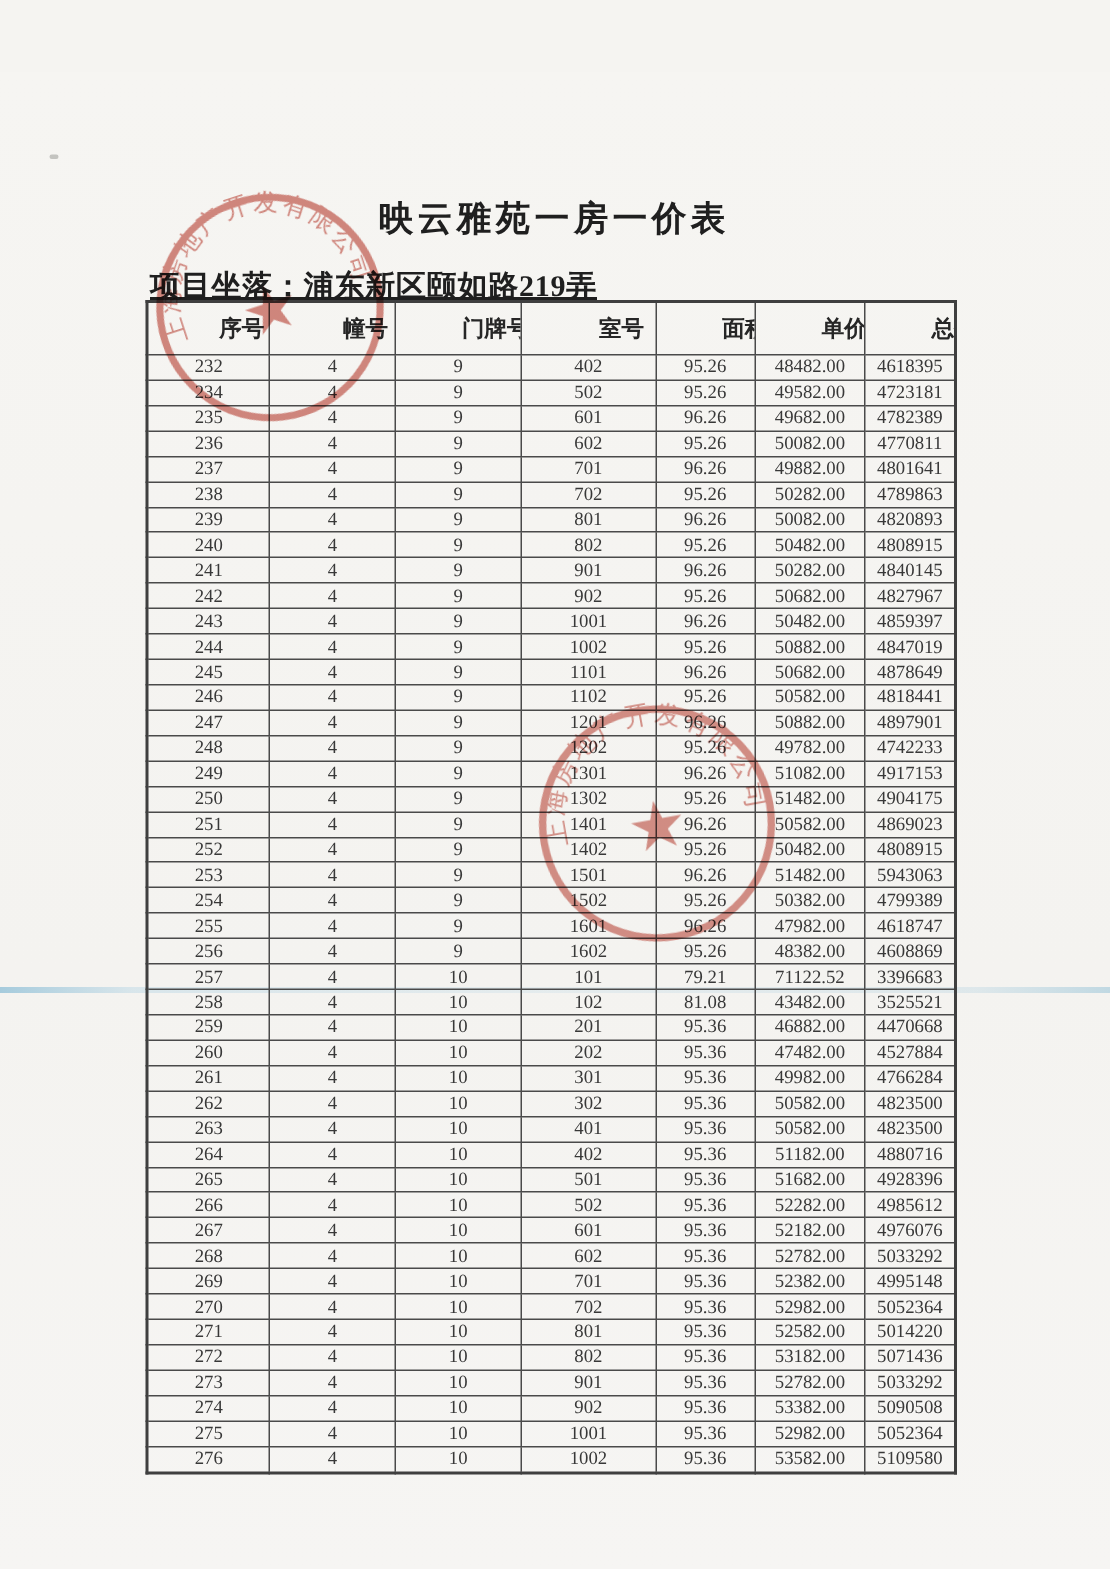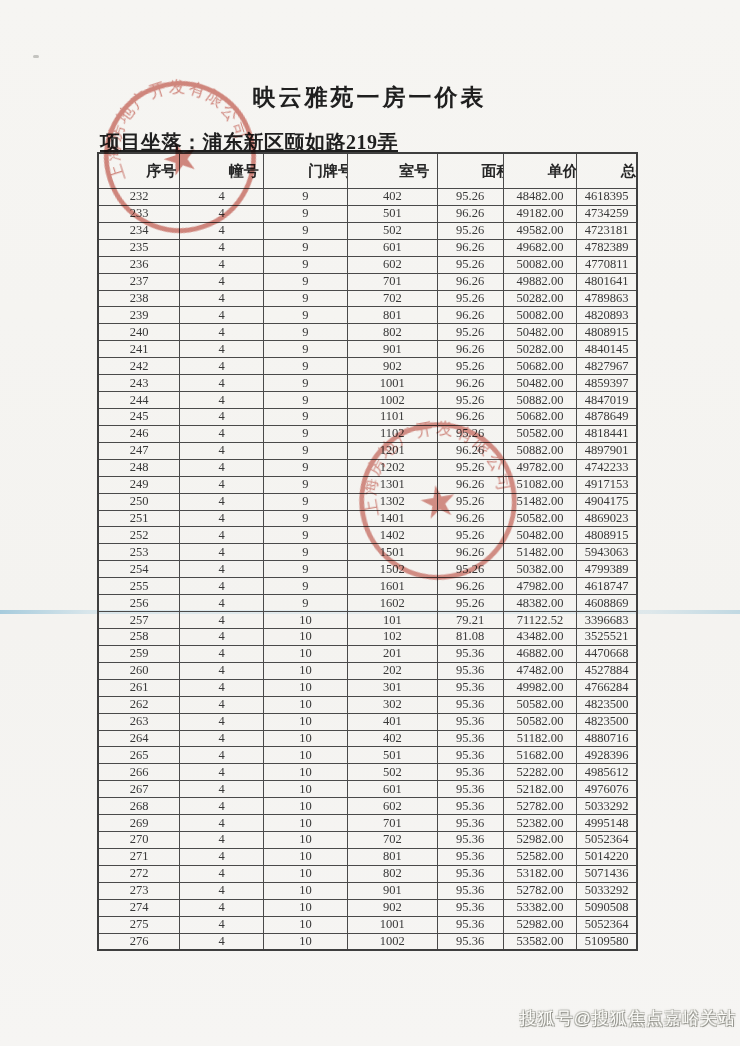--- a/index.html
+++ b/index.html
@@ -2,21 +2,21 @@
 <html><head>
 <meta charset="utf-8">
 <style>
   html,body{margin:0;padding:0;}
   body{
     width:740px;height:1046px;position:relative;overflow:hidden;
     background:#f5f4f1;
     font-family:"Liberation Serif","DejaVu Serif",serif;
     color:#2e2e2e;
   }
-  .page{position:absolute;inset:0;background:linear-gradient(180deg,#f6f5f2 0%,#f4f3f0 60%,#f6f5f3 100%);}
+  .page{position:absolute;inset:0;background:linear-gradient(180deg,#f6f5f2 0%,#f4f3f0 60%,#f6f5f3 100%);margin-top:48px;}
   .scan-dot{position:absolute;left:33px;top:55px;width:6px;height:3px;background:#9a9a98;opacity:.55;border-radius:2px;}
   .scan-line{
     position:absolute;left:0;top:610px;width:740px;height:4px;
     background:linear-gradient(90deg,rgba(140,190,214,.75) 0%,rgba(165,205,225,.35) 12%,rgba(175,210,228,.22) 50%,rgba(170,205,222,.3) 88%,rgba(150,195,215,.55) 100%);
     pointer-events:none;
   }
   .doc-title{
     position:absolute;left:99px;top:82px;width:541px;
     text-align:center;font-size:23px;font-weight:bold;letter-spacing:3px;color:#1f1f1f;
   }
@@ -88,29 +88,20 @@
         <tr>
           <td>232</td>
           <td>4</td>
           <td>9</td>
           <td>402</td>
           <td>95.26</td>
           <td>48482.00</td>
           <td>4618395</td>
         </tr>
         <tr>
-          <td>233</td>
-          <td>4</td>
-          <td>9</td>
-          <td>501</td>
-          <td>96.26</td>
-          <td>49182.00</td>
-          <td>4734259</td>
-        </tr>
-        <tr>
           <td>234</td>
           <td>4</td>
           <td>9</td>
           <td>502</td>
           <td>95.26</td>
           <td>49582.00</td>
           <td>4723181</td>
         </tr>
         <tr>
           <td>235</td>

